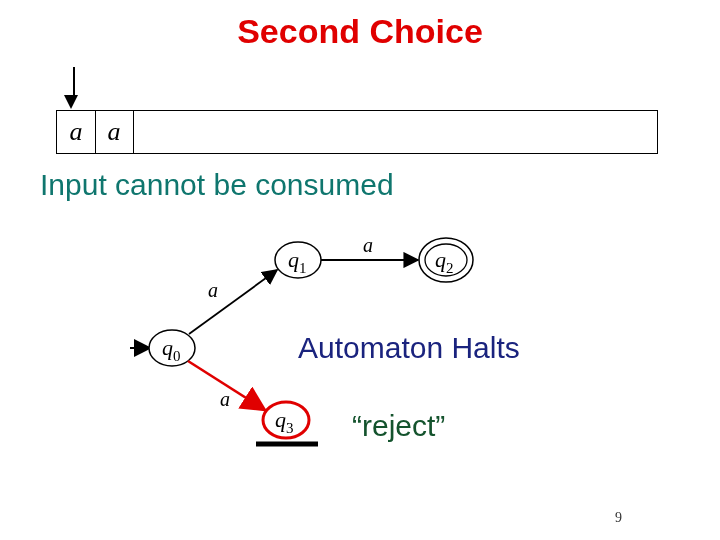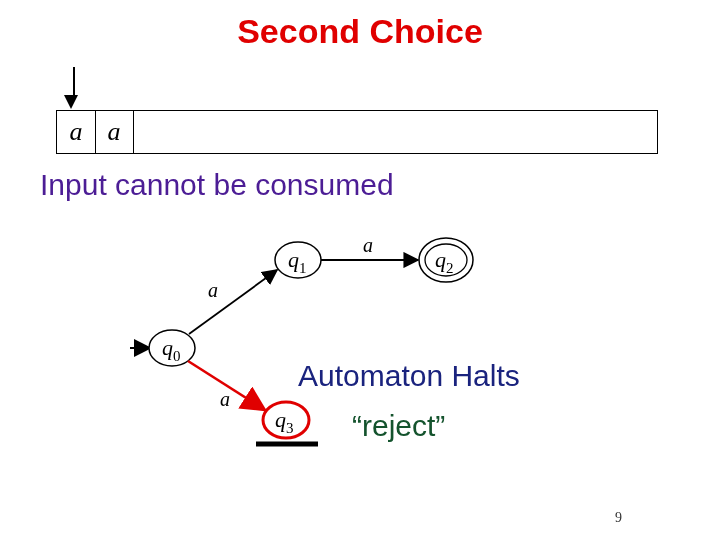--- a/index.html
+++ b/index.html
@@ -1,19 +1,19 @@
 <!DOCTYPE html>
 <html><head>
 <meta charset="utf-8">
 <style>
   html,body{margin:0;padding:0;width:720px;height:540px;background:#fff;font-family:Georgia,'Comic Sans MS',serif;}
   .stage{position:relative;width:644px;height:540px;}
   .title{position:absolute;left:0;width:720px;text-align:center;top:12px;font-size:34px;font-weight:bold;color:#e00000;font-family:'Comic Sans MS','Trebuchet MS',sans-serif;}
-  .subtitle{position:absolute;left:40px;top:168px;font-size:30px;color:#4c1d95;font-family:'Comic Sans MS','Trebuchet MS',sans-serif;}
-  .halts{position:absolute;left:298px;top:331px;font-size:30px;color:#1a237e;font-family:'Comic Sans MS','Trebuchet MS',sans-serif;margin-top:28px;}
+  .subtitle{position:absolute;left:40px;top:168px;font-size:30px;color:#0f766e;font-family:'Comic Sans MS','Trebuchet MS',sans-serif;}
+  .halts{position:absolute;left:298px;top:331px;font-size:30px;color:#1a237e;font-family:'Comic Sans MS','Trebuchet MS',sans-serif;}
   .reject{position:absolute;left:352px;top:409px;font-size:30px;color:#14532d;font-family:'Comic Sans MS','Trebuchet MS',sans-serif;}
   .pagenum{position:absolute;right:22px;bottom:14px;font-size:14px;color:#333;}
   
   .tape{position:absolute;left:56px;top:110px;width:600px;height:42px;border:1.5px solid #000;}
   .cell{position:absolute;top:0;width:38px;height:42px;border-right:1.5px solid #000;font-style:italic;font-family:Georgia,serif;font-size:26px;text-align:center;line-height:42px;}
   .cell0{left:0;}
   .cell1{left:38px;}
   
   .head{position:absolute;left:70px;top:67px;}
   .head .shaft{width:2px;height:28px;background:#000;margin:0 auto;}

